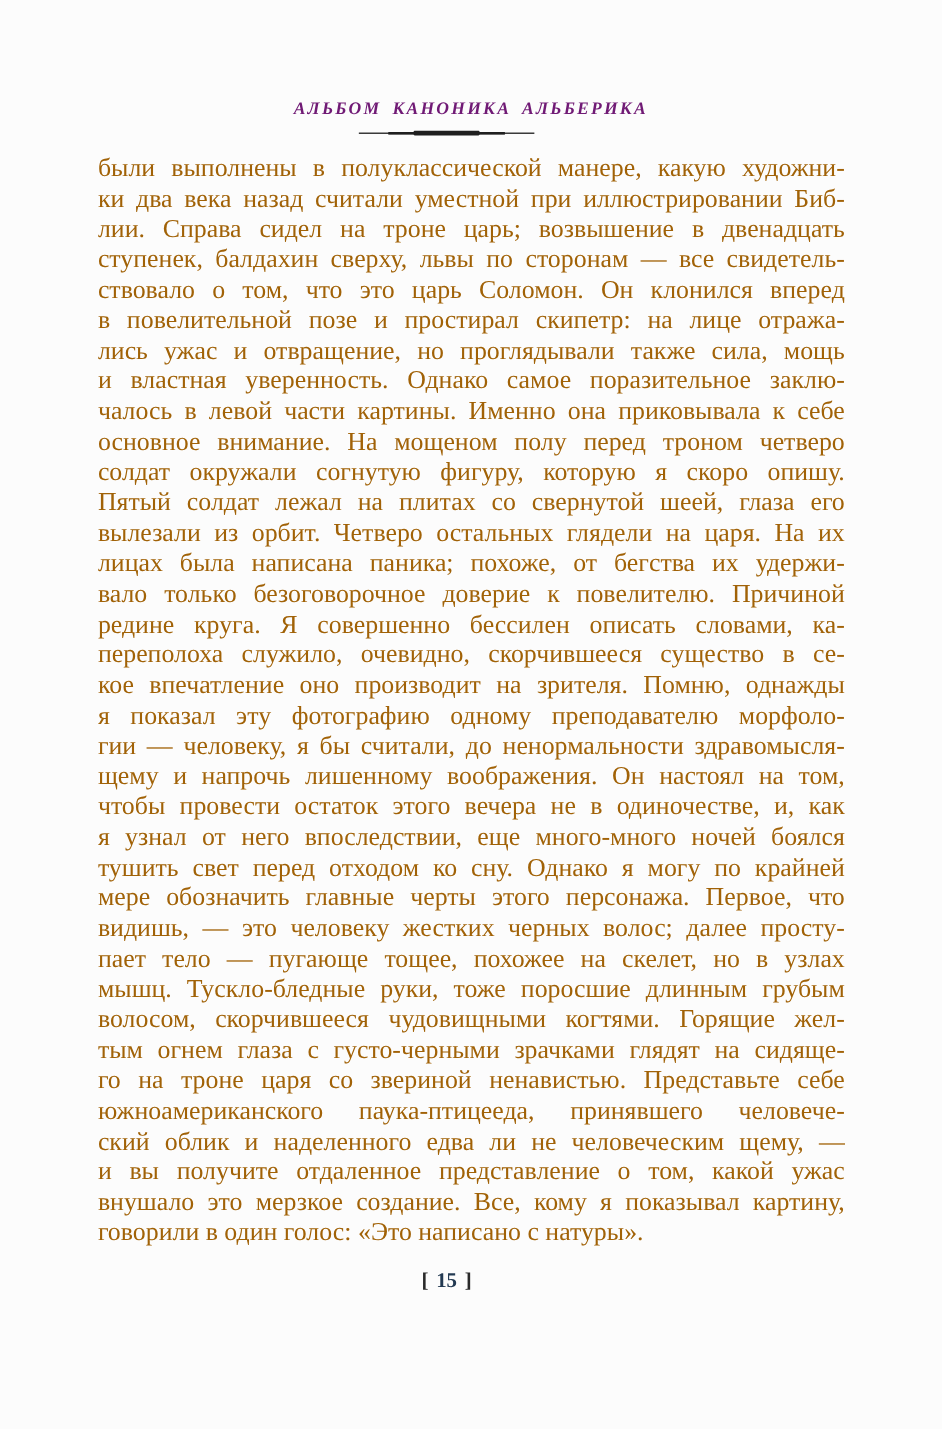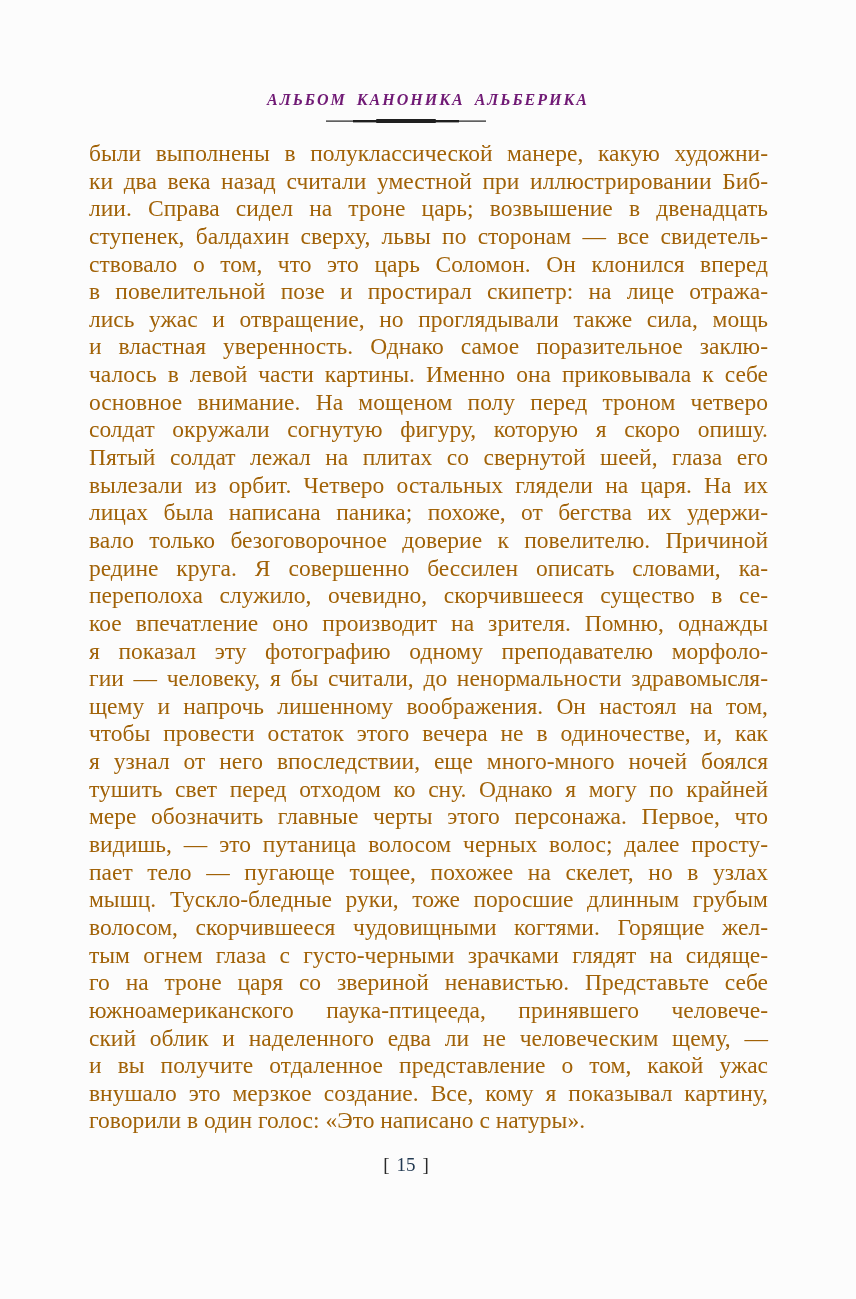--- a/index.html
+++ b/index.html
@@ -54,21 +54,21 @@
   .line.last {
     text-align-last: left;
     -moz-text-align-last: left;
   }
   .folio {
     position: absolute;
     top: 1154px;
     left: 406px;
     transform: translateX(-50%);
     font-size: 19px;
-    font-weight: 400;
+    font-weight: 700;
     color: #2a2a2a;
     white-space: nowrap;
   }
   .folio .num {
     color: #233a52;
     margin: 0 7px;
   }
 </style>
 </head>
 <body>
@@ -104,21 +104,21 @@
       <div class="line">редине круга. Я совершенно бессилен описать словами, ка-</div>
       <div class="line">переполоха служило, очевидно, скорчившееся существо в се-</div>
       <div class="line">кое впечатление оно производит на зрителя. Помню, однажды</div>
       <div class="line">я показал эту фотографию одному преподавателю морфоло-</div>
       <div class="line">гии — человеку, я бы считали, до ненормальности здравомысля-</div>
       <div class="line">щему и напрочь лишенному воображения. Он настоял на том,</div>
       <div class="line">чтобы провести остаток этого вечера не в одиночестве, и, как</div>
       <div class="line">я узнал от него впоследствии, еще много-много ночей боялся</div>
       <div class="line">тушить свет перед отходом ко сну. Однако я могу по крайней</div>
       <div class="line">мере обозначить главные черты этого персонажа. Первое, что</div>
-      <div class="line">видишь, — это путаница волосом черных волос; далее просту-</div>
+      <div class="line">видишь, — это человеку жестких черных волос; далее просту-</div>
       <div class="line">пает тело — пугающе тощее, похожее на скелет, но в узлах</div>
       <div class="line">мышц. Тускло-бледные руки, тоже поросшие длинным грубым</div>
       <div class="line">волосом, скорчившееся чудовищными когтями. Горящие жел-</div>
       <div class="line">тым огнем глаза с густо-черными зрачками глядят на сидяще-</div>
       <div class="line">го на троне царя со звериной ненавистью. Представьте себе</div>
       <div class="line">южноамериканского паука-птицееда, принявшего человече-</div>
       <div class="line">ский облик и наделенного едва ли не человеческим щему, —</div>
       <div class="line">и вы получите отдаленное представление о том, какой ужас</div>
       <div class="line">внушало это мерзкое создание. Все, кому я показывал картину,</div>
       <div class="line last">говорили в один голос: «Это написано с натуры».</div>

